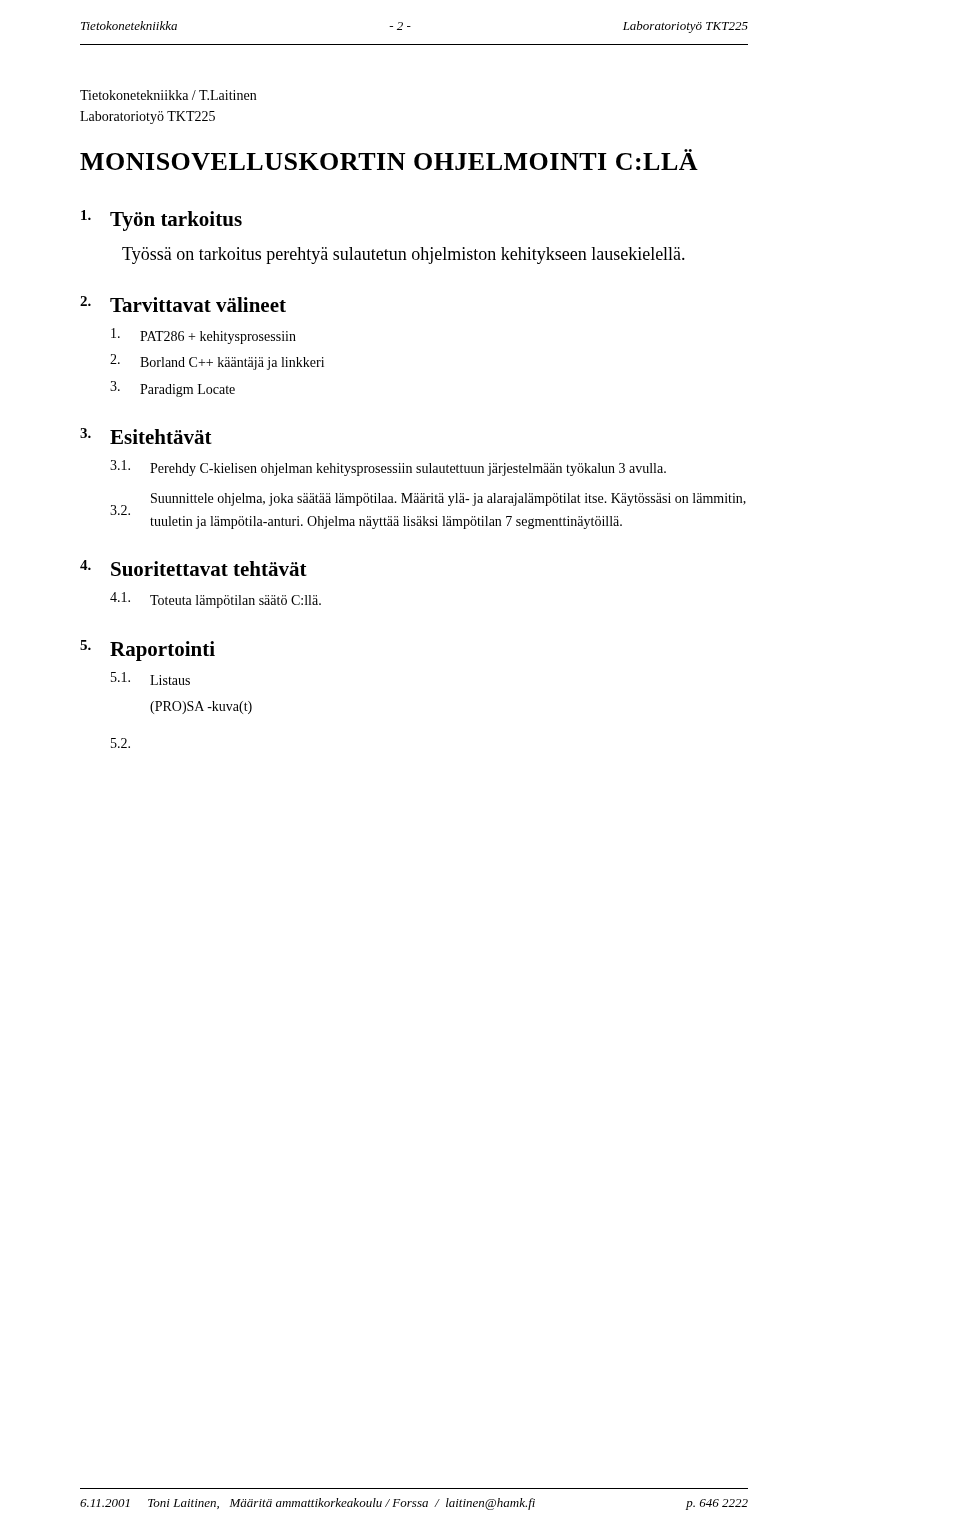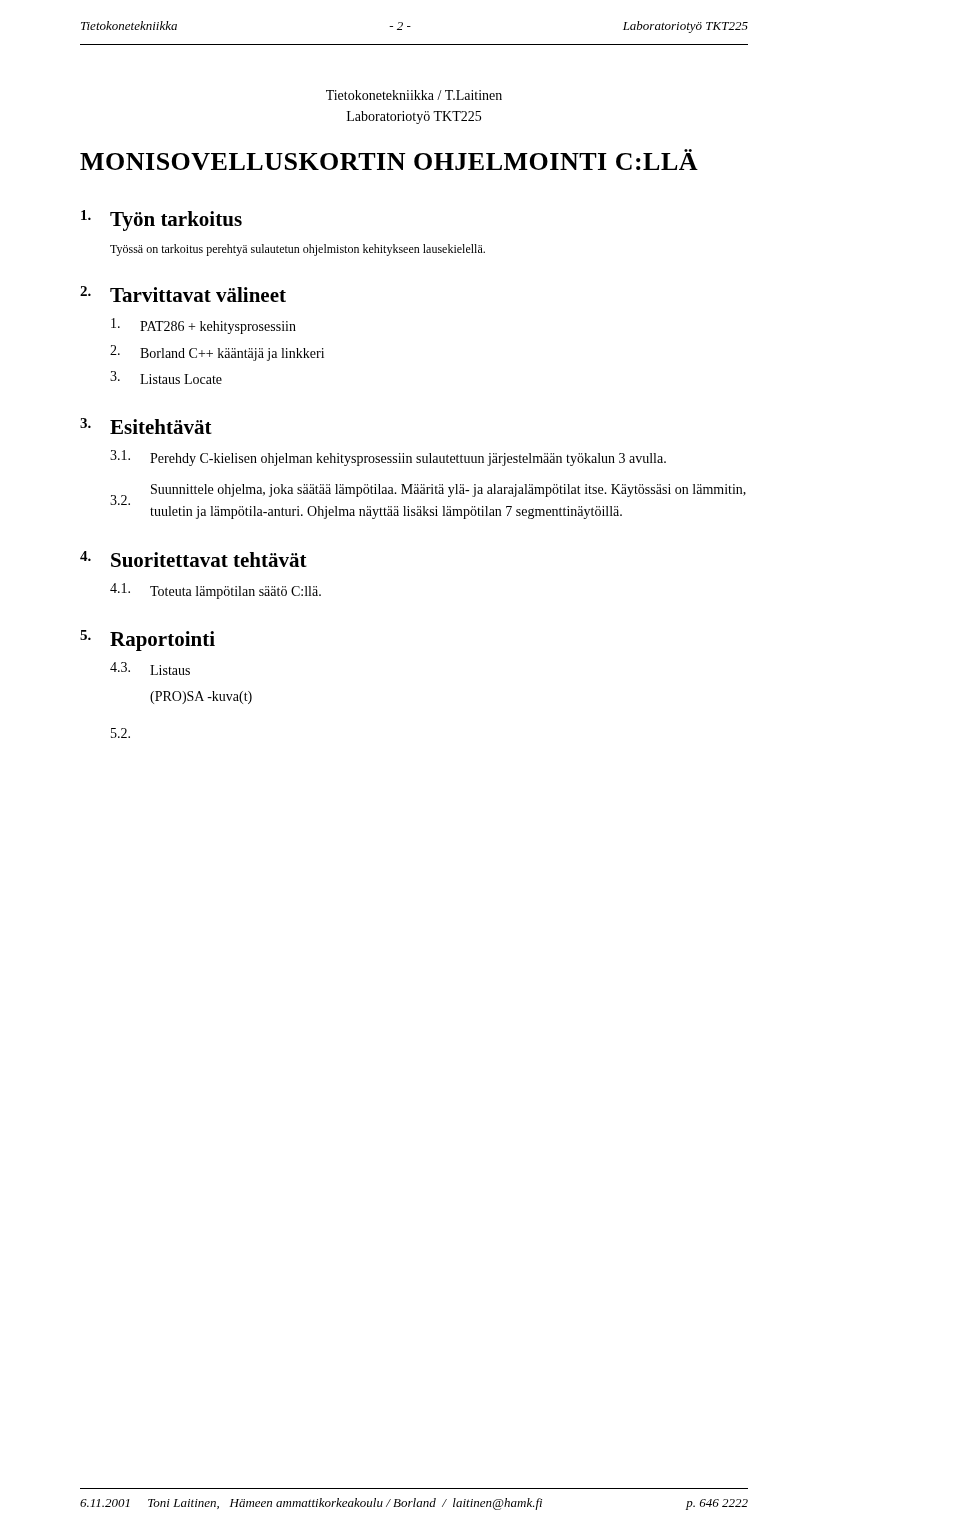--- a/index.html
+++ b/index.html
@@ -52,21 +52,20 @@
     .header-divider {
       border: none;
       border-top: 1px solid #000;
       margin: 0 0 30px 0;
     }
 
     
     .doc-info {
       margin-top: 40px;
       margin-bottom: 20px;
-      text-align: center;
     }
 
     .doc-info-line {
       font-size: 14px;
       line-height: 1.5;
     }
 
     
     .main-title {
       font-size: 26px;
@@ -89,23 +88,23 @@
       min-width: 30px;
     }
 
     .section-title {
       font-size: 21px;
       font-weight: bold;
     }
 
     
     .body-text {
-      font-size: 12px;
+      font-size: 18px;
       line-height: 1.6;
-      margin-left: 0;
+      margin-left: 12px;
       margin-bottom: 6px;
     }
 
     
     .sub-item {
       display: flex;
       margin-bottom: 4px;
       margin-left: 0;
     }
 
@@ -176,21 +175,21 @@
     <div class="sub-item">
       <span class="sub-item-number">1.</span>
       <span class="sub-item-text">PAT286 + kehitysprosessiin</span>
     </div>
     <div class="sub-item">
       <span class="sub-item-number">2.</span>
       <span class="sub-item-text">Borland C++ kääntäjä ja linkkeri</span>
     </div>
     <div class="sub-item">
       <span class="sub-item-number">3.</span>
-      <span class="sub-item-text">Listaus Locate</span>
+      <span class="sub-item-text">Paradigm Locate</span>
     </div>
   </div>
 
   <div class="numbered-section">
     <span class="section-number">3.</span>
     <span class="section-title">Esitehtävät</span>
   </div>
   <div class="section-body">
     <div class="sub-item" style="margin-bottom:8px;">
       <span class="sub-item-number" style="min-width:40px;">3.1.</span>
@@ -212,35 +211,35 @@
       <span class="sub-item-text">Toteuta lämpötilan säätö C:llä.</span>
     </div>
   </div>
 
   <div class="numbered-section">
     <span class="section-number">5.</span>
     <span class="section-title">Raportointi</span>
   </div>
   <div class="section-body">
     <div class="sub-item">
-      <span class="sub-item-number" style="min-width:40px;">4.3.</span>
+      <span class="sub-item-number" style="min-width:40px;">5.1.</span>
       <span class="sub-item-text">Listaus</span>
     </div>
     <div class="sub-item">
       <span class="sub-item-number" style="min-width:40px;margin-top:40px;">5.2.</span>
       <span class="sub-item-text">(PRO)SA -kuva(t)</span>
     </div>
   </div>
 
   <div class="footer">
     <span class="footer-left">
       <span>6.11.2001</span>
       &nbsp;&nbsp;&nbsp;
       <span>Toni Laitinen,</span>
       &nbsp;
-      <span>Hämeen ammattikorkeakoulu / Borland</span>
+      <span>Määritä ammattikorkeakoulu / Forssa</span>
       &nbsp;/&nbsp;
       <span style="font-style:italic;">laitinen@hamk.fi</span>
     </span>
     <span class="footer-right">p. 646 2222</span>
   </div>
 
 </div>
 
 </body></html>

